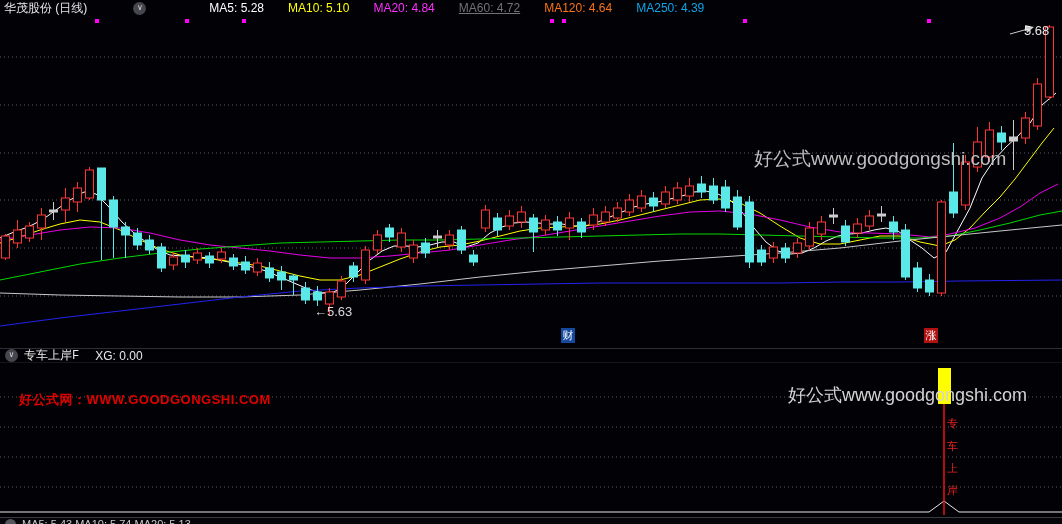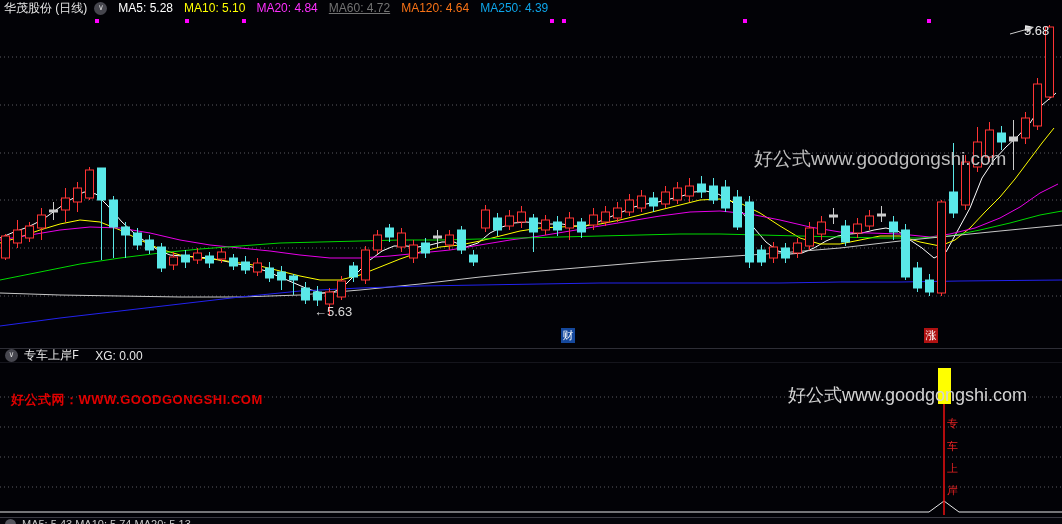--- a/index.html
+++ b/index.html
@@ -1,25 +1,25 @@
 <!DOCTYPE html>
 <html><head>
 <meta charset="utf-8">
 <style>
   html,body{margin:0;padding:0;background:#000;}
   #app{position:relative;width:1062px;height:524px;background:#020206;overflow:hidden;
        font-family:"Liberation Sans",sans-serif;}
   
   .hdr{position:absolute;top:0;left:0;right:0;height:16px;display:flex;align-items:center;
-       font-size:12px;color:#e8e8e8;z-index:5;white-space:nowrap;}
+       font-size:12px;color:#e8e8e8;z-index:5;white-space:nowrap;gap:39px;}
   .title{margin-left:4px;}
   .chev{width:13px;height:13px;border-radius:50%;background:#46464e;color:#d8d8d8;
         font-size:8px;line-height:12px;text-align:center;margin-left:7px;flex:0 0 auto;}
   .legend{display:flex;}
-  .legend span{margin-left:11px;}
+  .legend span{margin-left:24px;}
   
   #canvas{position:absolute;top:0;left:0;z-index:1;}
   
   .abs{position:absolute;z-index:6;white-space:nowrap;}
   .hi-label{color:#e8e8e8;font-size:13px;}
   .lo-label{color:#d8d8d8;font-size:13px;}
   .badge{width:14px;height:15px;color:#fff;font-size:11px;line-height:15px;text-align:center;}
   .wm-main{color:#bfbfbf;font-size:19px;}
   .wm-panel{color:#d4d4d4;font-size:18px;}
   .wm-red{color:#e00000;font-size:13px;font-weight:600;letter-spacing:.5px;}
@@ -371,21 +371,21 @@
   <div class="sep" style="top:348px;background:#2e2e36;"></div>
   <div class="sep" style="top:362px;background:#15151c;"></div>
   <div class="sep" style="top:517px;background:#3a3a42;"></div>
 
   <div class="phdr">
     <span class="chev">∨</span>
     <span class="pname">专车上岸F</span>
     <span class="pval">XG: 0.00</span>
   </div>
 
-  <div class="abs wm-red" style="left:11px;top:391px;">好公式网：WWW.GOODGONGSHI.COM</div>
+  <div class="abs wm-red" style="left:19px;top:391px;">好公式网：WWW.GOODGONGSHI.COM</div>
   <div class="abs wm-panel" style="left:788px;top:383px;">好公式www.goodgongshi.com</div>
   <div id="vlabel">
       <span class="vchar" style="top: 416px;">专</span>
       <span class="vchar" style="top: 439px;">车</span>
       <span class="vchar" style="top: 461px;">上</span>
       <span class="vchar" style="top: 483px;">岸</span>
     </div>
 
   <div class="strip">
     <span class="icn"></span>

